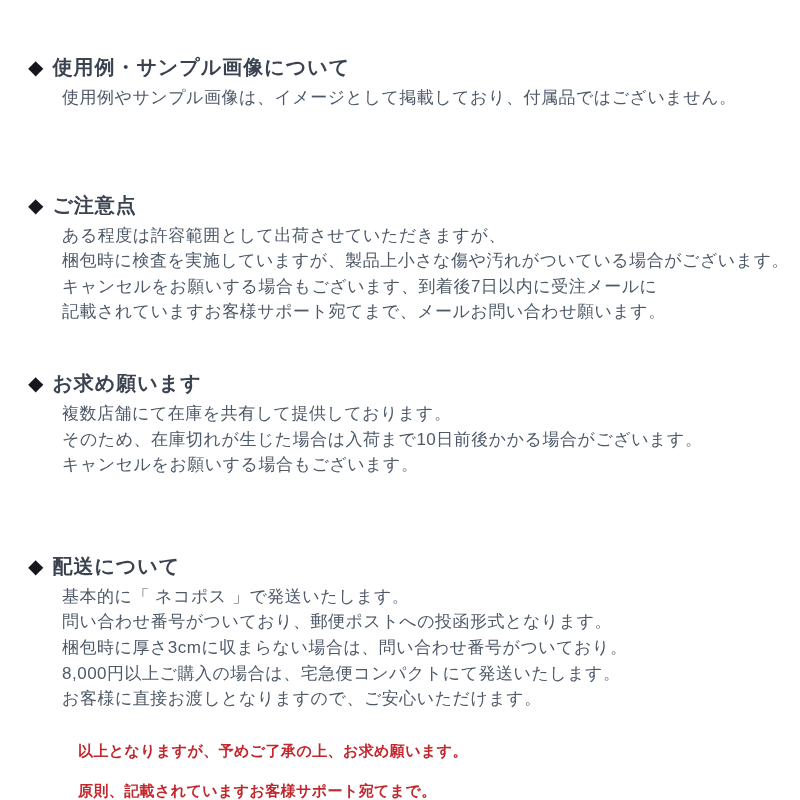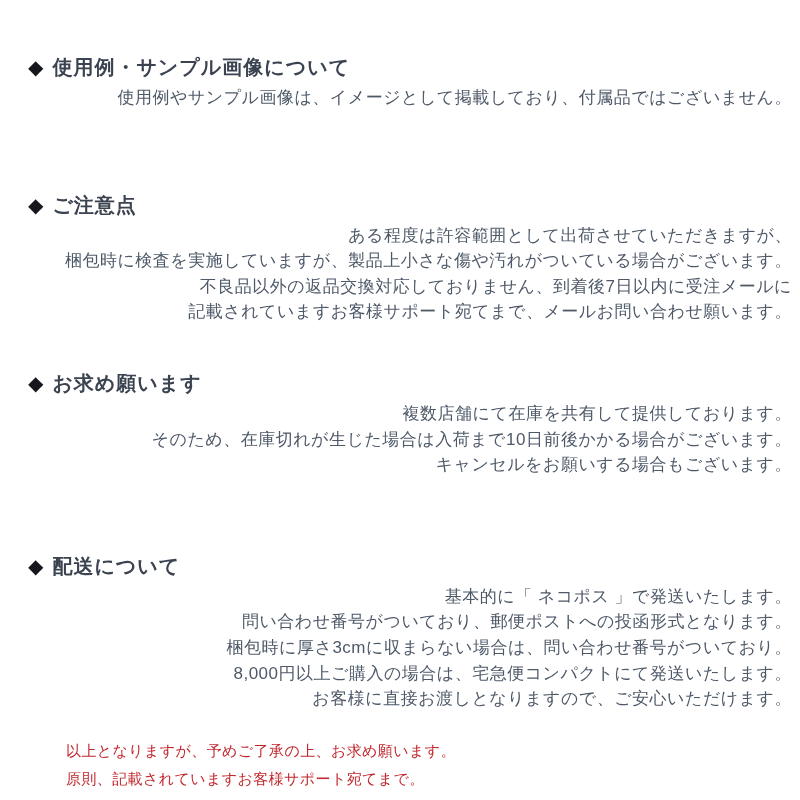--- a/index.html
+++ b/index.html
@@ -31,40 +31,39 @@
   }
   .diamond {
     font-size: 20px;
     line-height: 20px;
     color: #15171c;
     letter-spacing: 0;
   }
   .section-body {
     margin: 6px 0 0 0;
     padding-left: 34px;
-    text-align: right;
   }
   .section-body p {
     margin: 0;
     font-size: 17px;
     letter-spacing: 0.5px;
     line-height: 25.6px;
     color: #4e5968;
   }
   .gap-a { margin-bottom: 82px; }
   .gap-b { margin-bottom: 46px; }
   .gap-c { margin-bottom: 76px; }
   .gap-d { margin-bottom: 27px; }
   .warning {
     padding-left: 34px;
   }
   .warning p {
-    margin: 4px;
+    margin: 16px;
     font-size: 15px;
-    font-weight: normal;
+    font-weight: bold;
     letter-spacing: 0.4px;
     line-height: 24.5px;
     color: #c1272d;
   }
 </style>
 </head>
 <body>
 
 <div class="page">
 
@@ -79,21 +78,21 @@
   </section>
 
   <section class="section gap-b">
     <h2 class="section-heading">
       <span class="diamond">◆</span>
       <span>ご注意点</span>
     </h2>
     <div class="section-body">
       <p>ある程度は許容範囲として出荷させていただきますが、</p>
       <p>梱包時に検査を実施していますが、製品上小さな傷や汚れがついている場合がございます。</p>
-      <p>不良品以外の返品交換対応しておりません、到着後7日以内に受注メールに</p>
+      <p>キャンセルをお願いする場合もございます、到着後7日以内に受注メールに</p>
       <p>記載されていますお客様サポート宛てまで、メールお問い合わせ願います。</p>
     </div>
   </section>
 
   <section class="section gap-c">
     <h2 class="section-heading">
       <span class="diamond">◆</span>
       <span>お求め願います</span>
     </h2>
     <div class="section-body">

